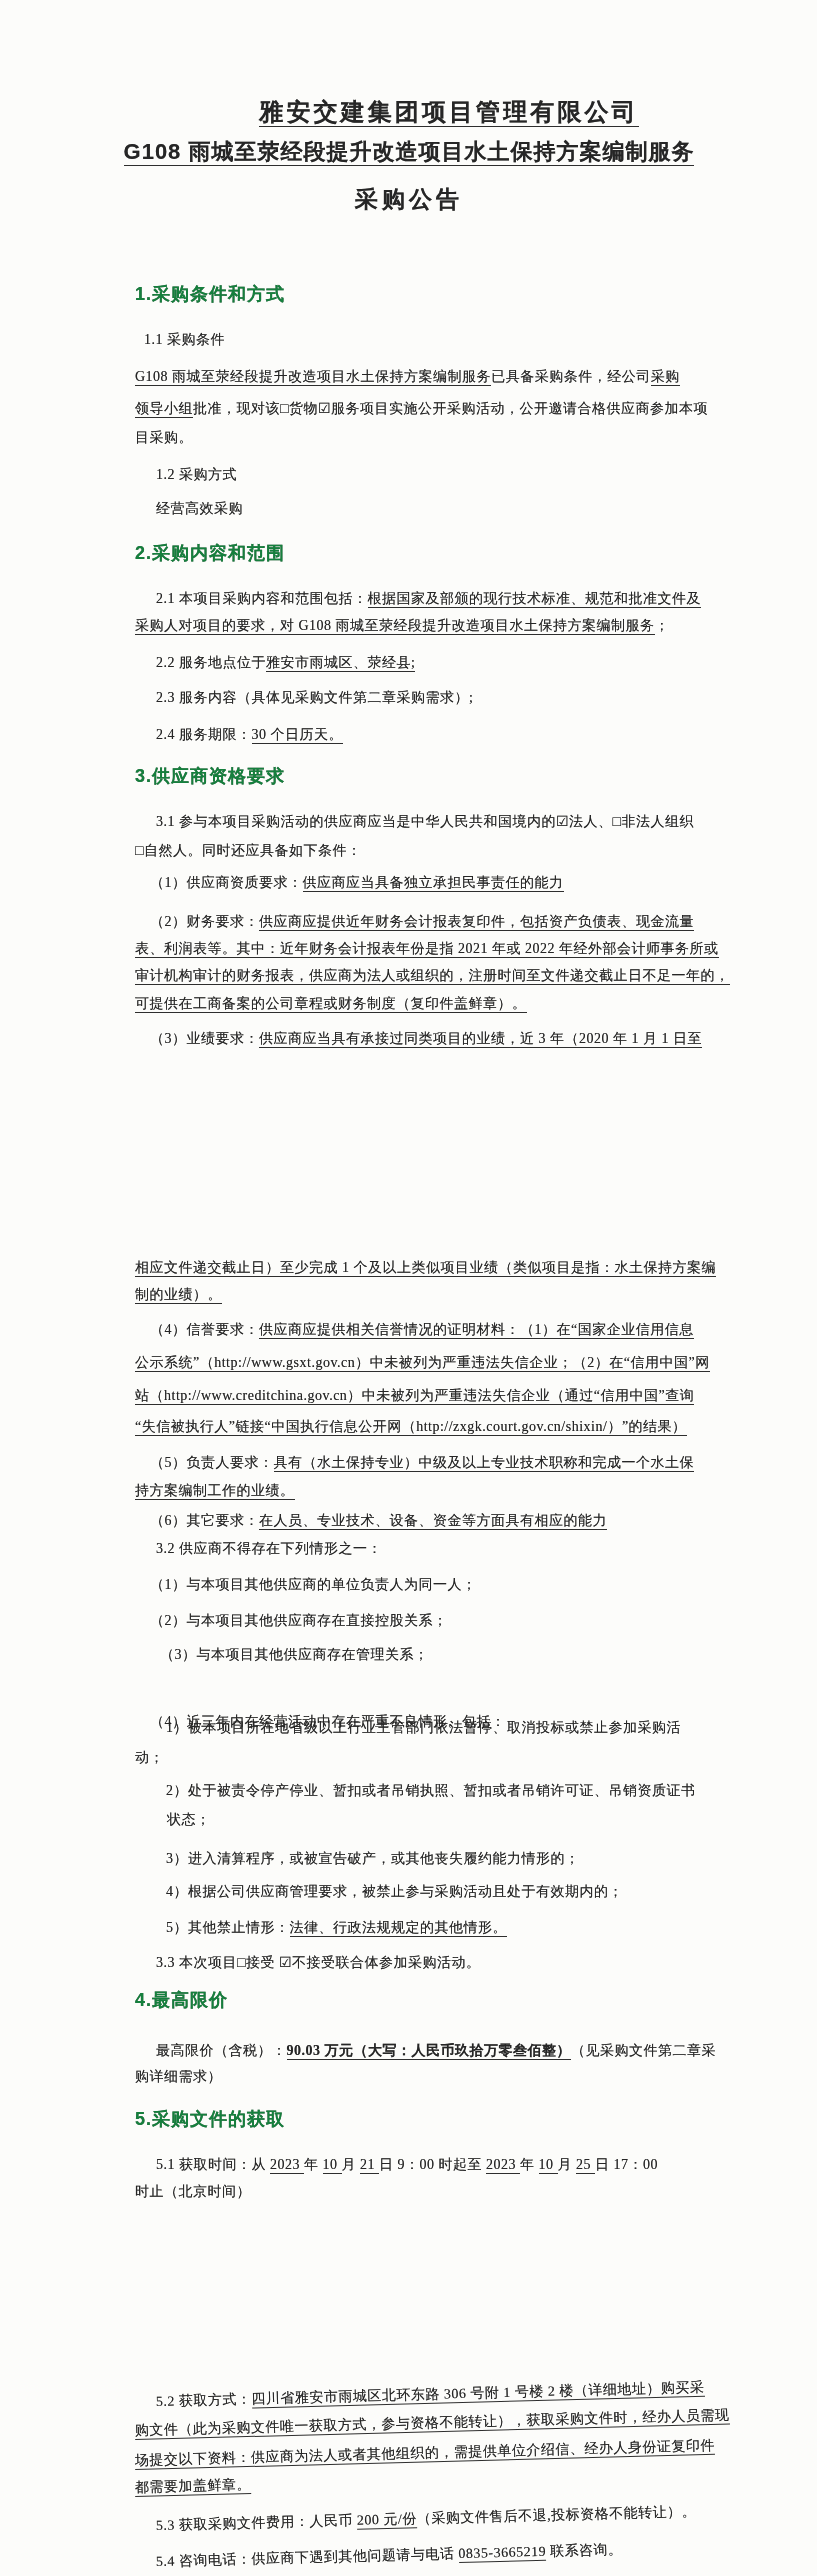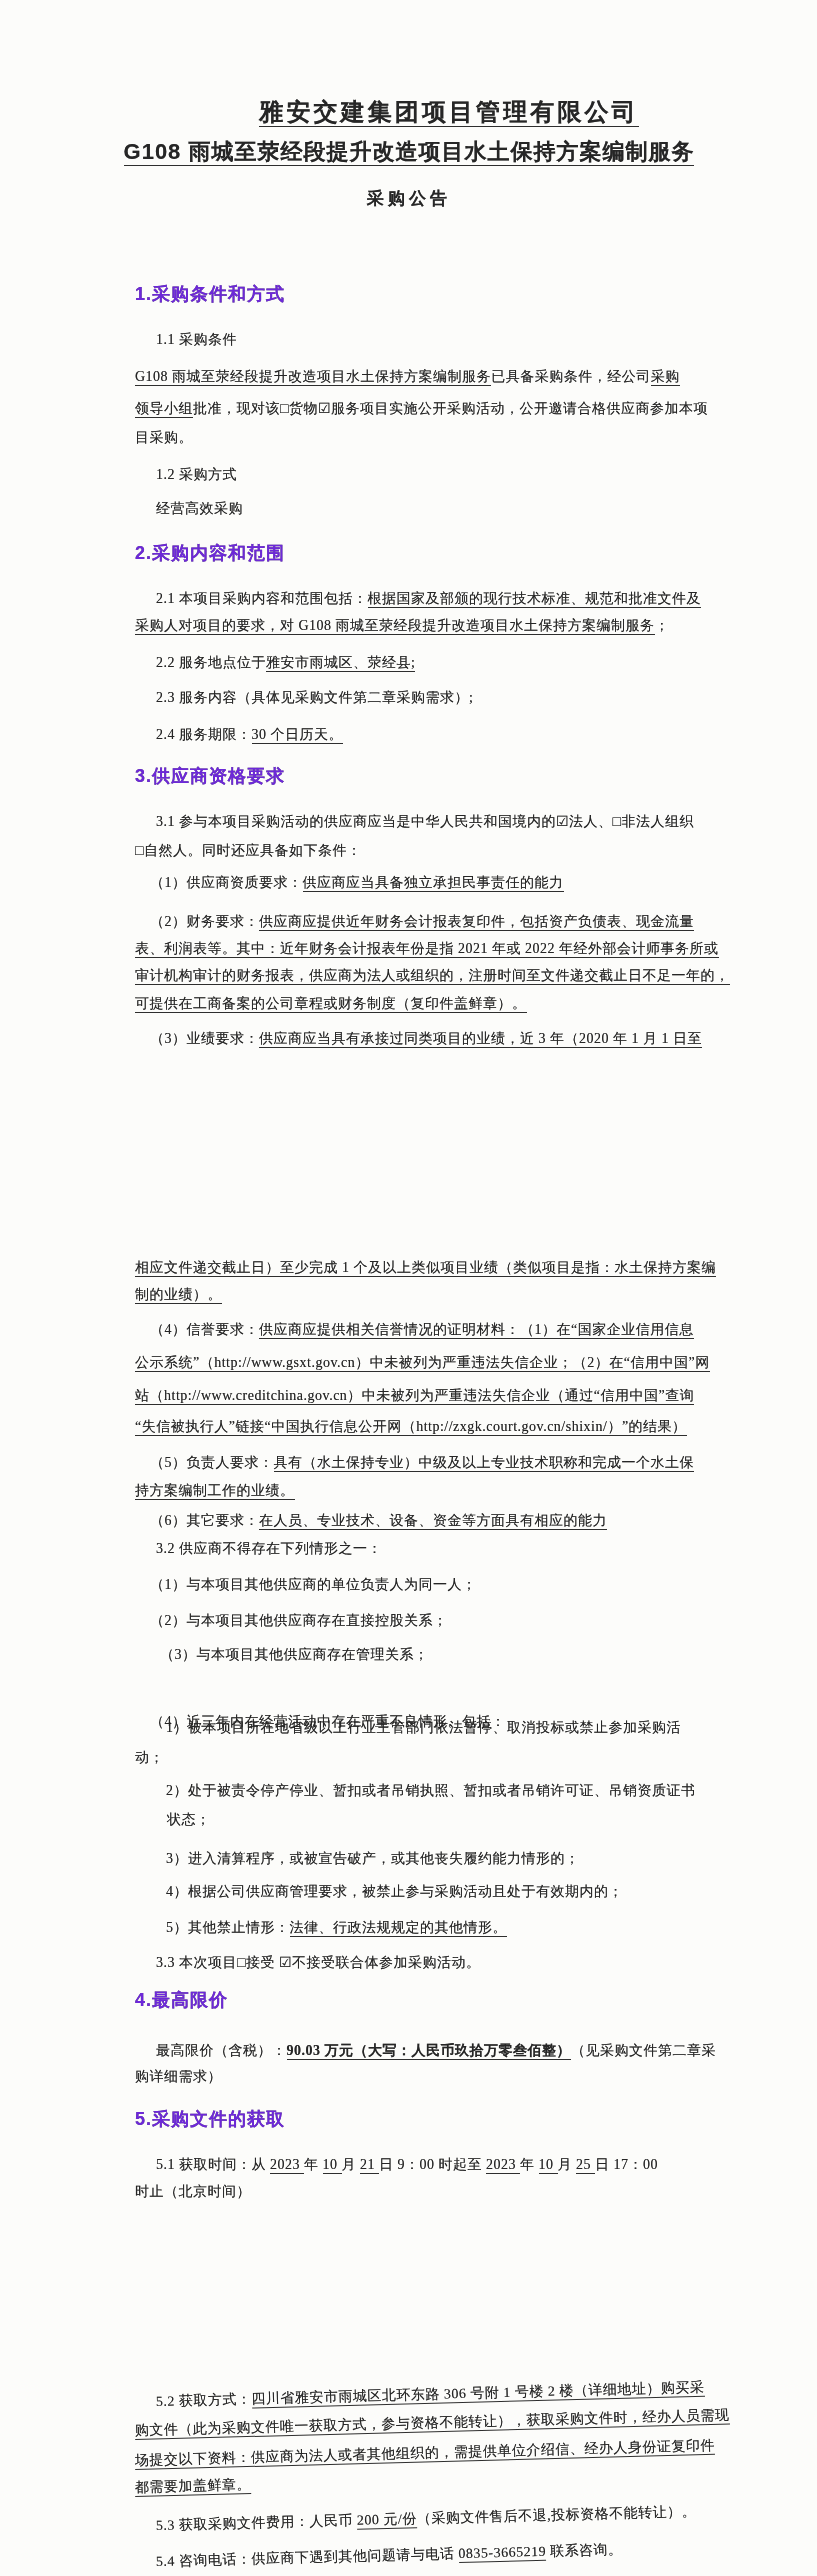--- a/index.html
+++ b/index.html
@@ -13,37 +13,37 @@
   .line{
     position:absolute;white-space:nowrap;
     font-size:14px;line-height:20.6px;letter-spacing:0.5px;
     text-shadow:0 0 0.3px rgba(20,20,20,.55);
   }
   .u{border-bottom:1px solid #2e2e2e;padding-bottom:0.5px;}
   .b{font-weight:bold;}
   .h{
     font-family:"Liberation Sans","DejaVu Sans",sans-serif;
     font-weight:700;font-size:18px;line-height:24px;letter-spacing:1px;
-    color:#6d28d9;text-shadow:0 0 0.3px rgba(0,0,0,.6);
+    color:#15803d;text-shadow:0 0 0.3px rgba(0,0,0,.6);
   }
   .t1{font-family:"Liberation Sans","DejaVu Sans",sans-serif;font-weight:700;font-size:24px;letter-spacing:3.1px;}
   .t2{font-family:"Liberation Sans","DejaVu Sans",sans-serif;font-weight:700;font-size:22px;letter-spacing:1px;}
-  .t3{font-family:"Liberation Sans","DejaVu Sans",sans-serif;font-weight:700;font-size:17px;letter-spacing:4.1px;}
+  .t3{font-family:"Liberation Sans","DejaVu Sans",sans-serif;font-weight:700;font-size:23px;letter-spacing:4.1px;}
   .center{left:0;width:100%;text-align:center;}
   .rot{transform:rotate(-1.5deg);transform-origin:0 50%;}
 </style>
 </head>
 <body>
 
 <div class="line t1 center" style="top:102px;margin-left:40px;"><span class="u">雅安交建集团项目管理有限公司</span></div>
 <div class="line t2 center" style="top:142px;"><span class="u">G108 雨城至荥经段提升改造项目水土保持方案编制服务</span></div>
 <div class="line t3 center" style="top:189px;"><span>采购公告</span></div>
 
 <div class="line h" style="top:282px;left:135px;"><span>1.采购条件和方式</span></div>
-<div class="line" style="top:330px;left:156px;"><span>1.1 采购条件</span></div>
+<div class="line" style="top:330px;left:144px;"><span>1.1 采购条件</span></div>
 <div class="line" style="top:367px;left:135px;"><span class="u">G108 雨城至荥经段提升改造项目水土保持方案编制服务</span><span>已具备采购条件，经公司</span><span class="u">采购</span></div>
 <div class="line" style="top:399px;left:135px;"><span class="u">领导小组</span><span>批准，现对该□货物☑服务项目实施公开采购活动，公开邀请合格供应商参加本项</span></div>
 <div class="line" style="top:428px;left:135px;"><span>目采购。</span></div>
 <div class="line" style="top:465px;left:156px;"><span>1.2 采购方式</span></div>
 <div class="line" style="top:499px;left:156px;"><span>经营高效采购</span></div>
 
 <div class="line h" style="top:541px;left:135px;"><span>2.采购内容和范围</span></div>
 <div class="line" style="top:589px;left:156px;"><span>2.1 本项目采购内容和范围包括：</span><span class="u">根据国家及部颁的现行技术标准、规范和批准文件及</span></div>
 <div class="line" style="top:616px;left:135px;"><span class="u">采购人对项目的要求，对 G108 雨城至荥经段提升改造项目水土保持方案编制服务</span><span>；</span></div>
 <div class="line" style="top:653px;left:156px;"><span>2.2 服务地点位于</span><span class="u">雅安市雨城区、荥经县;</span></div>

